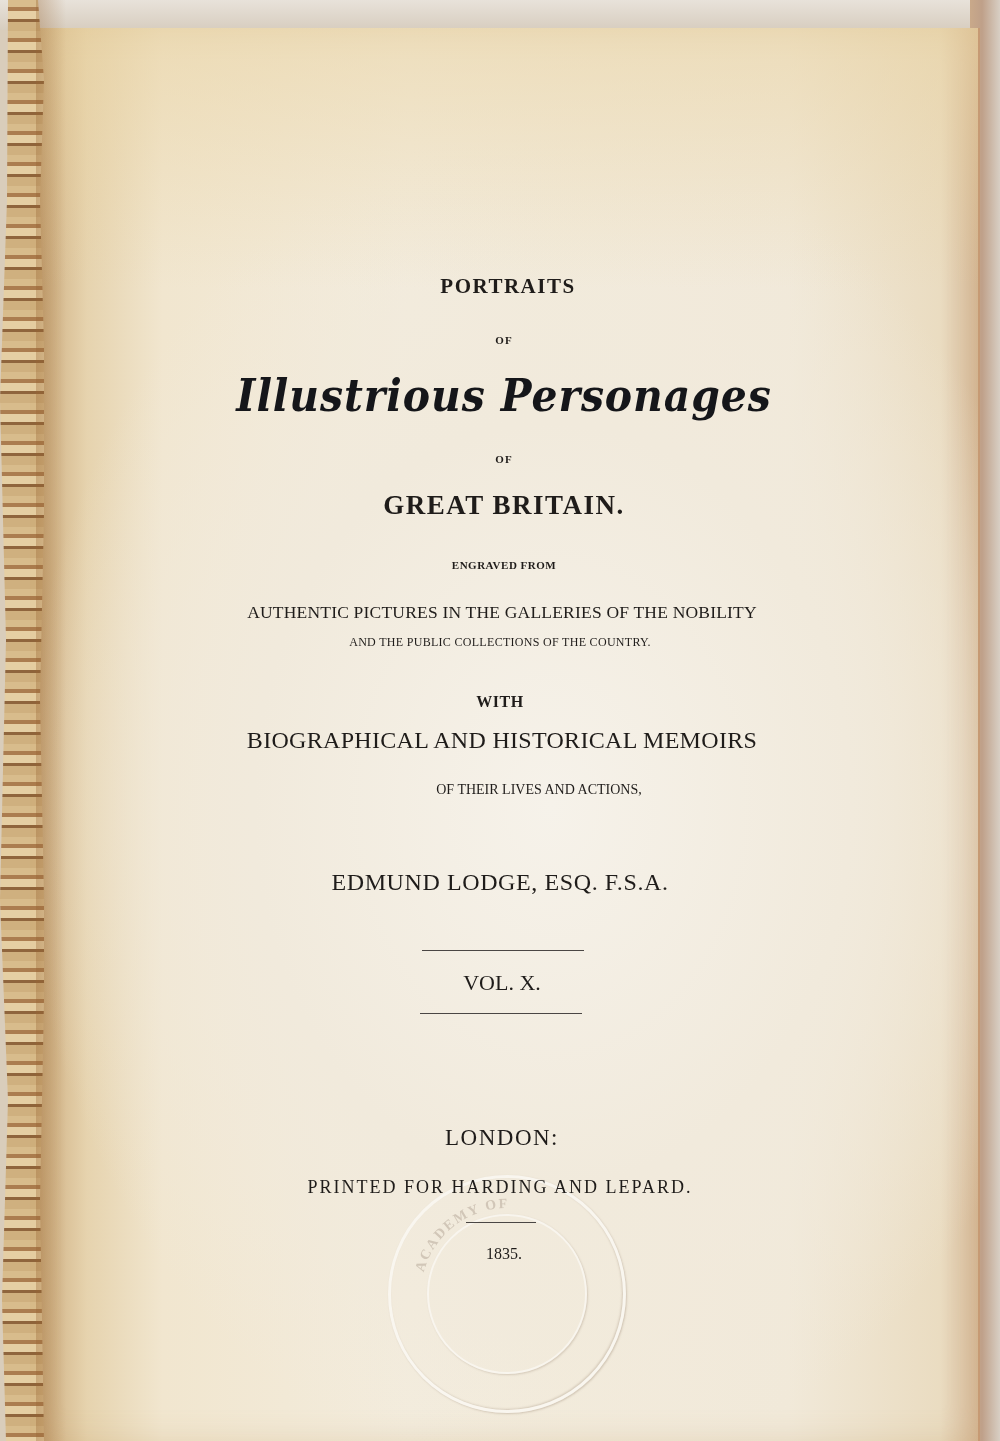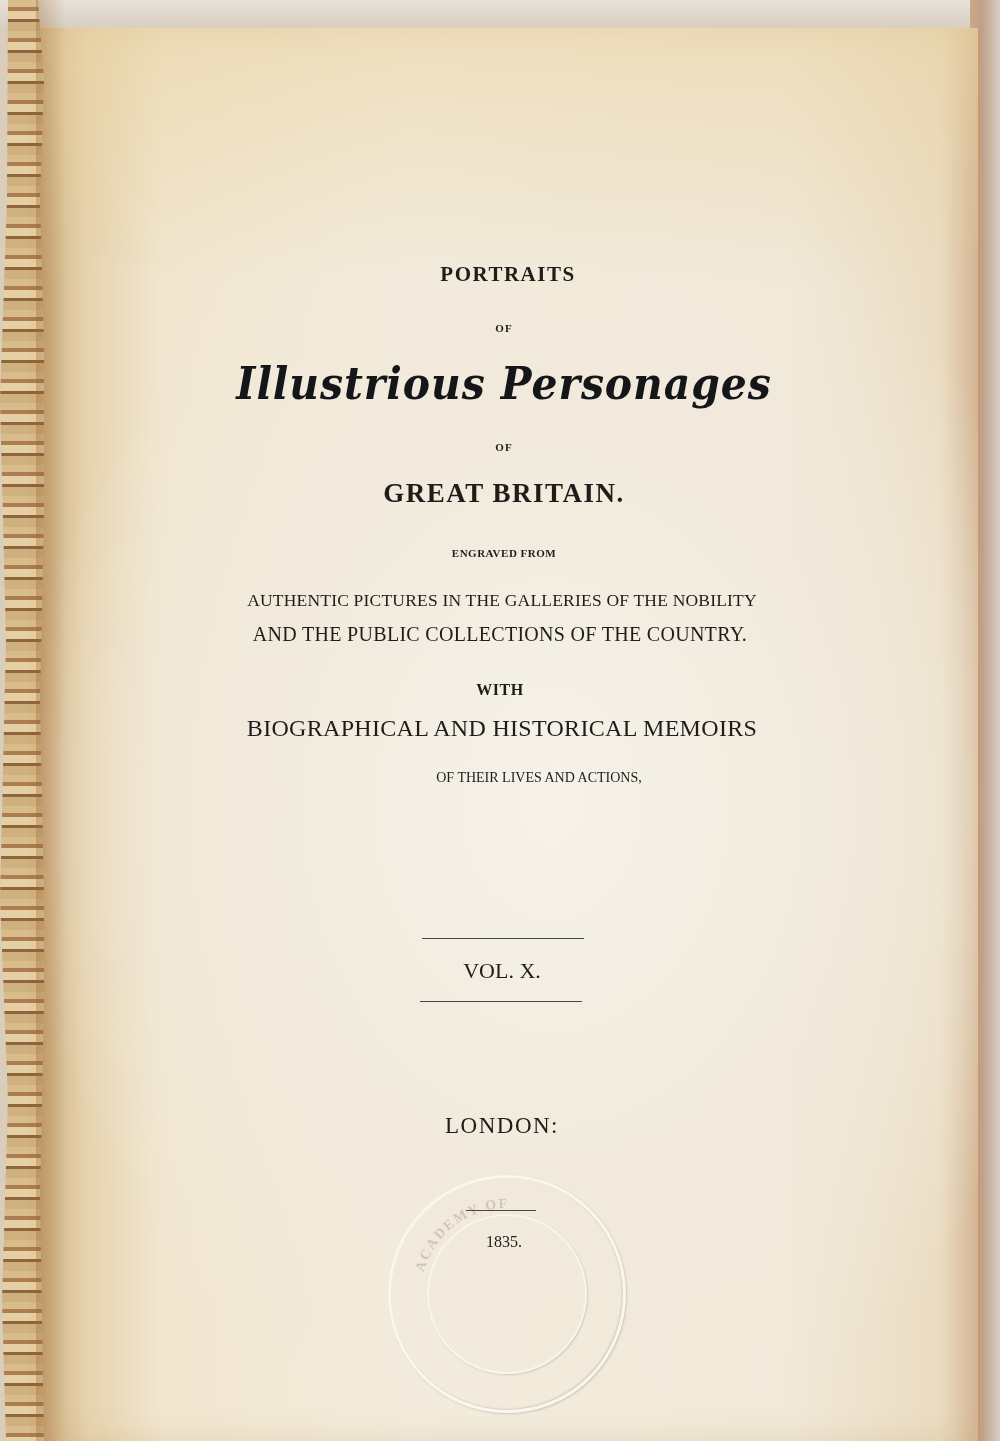--- a/index.html
+++ b/index.html
@@ -35,37 +35,37 @@
       repeating-linear-gradient(to bottom, #d8bb8a 0 7px, #a9794a 7px 11px, #e6cfa3 11px 19px, #8c5f36 19px 22px, #cfae7c 22px 31px),
       #c9a67a;
     clip-path: polygon(8px 0, 38px 0, 44px 80px, 40px 200px, 46px 420px, 40px 700px, 45px 950px, 40px 1200px, 44px 1441px, 6px 1441px, 2px 1300px, 8px 1100px, 0 900px, 6px 640px, 0 400px, 7px 200px);
     opacity: .95;
   }
   .spine-shadow {
     position: absolute; left: 36px; top: 0; width: 30px; height: 1441px;
     background: linear-gradient(to right, rgba(150,100,50,.35), rgba(150,100,50,0));
   }
 
-  .content { position: absolute; left: 0; top: 0; width: 1000px; height: 1277px; }
+  .content { position: absolute; left: 0; top: 12px; width: 1000px; height: 1277px; }
   .line {
     position: absolute; left: 0; width: 1000px; text-align: center;
     color: #1f1c1a; white-space: nowrap;
   }
   .l-portraits { top: 262px; left: 8px; font-size: 21px; font-weight: bold; letter-spacing: 1.5px; }
   .l-of1 { top: 322px; left: 4px; font-size: 11px; font-weight: bold; letter-spacing: 1px; }
   .l-gothic {
     top: 358px; left: 4px; font-size: 44px; font-weight: bold; letter-spacing: 1px;
     font-family: "DejaVu Serif", serif; font-style: italic; color: #15161a;
     transform: scaleX(0.93);
   }
   .l-of2 { top: 441px; left: 4px; font-size: 11px; font-weight: bold; letter-spacing: 1px; }
   .l-gb { top: 478px; left: 4px; font-size: 27px; font-weight: bold; letter-spacing: 1.5px; }
   .l-engr { top: 547px; left: 4px; font-size: 11px; font-weight: bold; letter-spacing: 0.5px; }
   .l-auth { top: 590px; left: 2px; font-size: 17.5px; letter-spacing: 0.2px; }
-  .l-and { top: 623px; left: 0; font-size: 20px; letter-spacing: 0.3px; }
+  .l-and { top: 623px; left: 0; font-size: 12px; letter-spacing: 0.3px; }
   .l-with { top: 681px; left: 0; font-size: 16px; font-weight: bold; letter-spacing: 0.5px; }
   .l-bio { top: 715px; left: 2px; font-size: 24px; letter-spacing: 0.3px; }
   .l-lives { top: 770px; left: 0; font-size: 14px; padding-left: 39px; }
   .l-by { top: 816px; left: 0; font-size: 11px; font-weight: bold; }
   .l-author { top: 857px; left: 0; font-size: 24px; letter-spacing: 0.6px; }
   .rule { position: absolute; height: 1px; background: #4a4644; }
   .r1 { left: 422px; width: 162px; top: 938px; }
   .r2 { left: 420px; width: 162px; top: 1001px; }
   .r3 { left: 466px; width: 70px; top: 1210px; }
   .l-vol { top: 958px; left: 2px; font-size: 22px; }
@@ -113,21 +113,23 @@
   <div class="line l-of1">OF</div>
   <div class="line l-gothic">Illustrious Personages</div>
   <div class="line l-of2">OF</div>
   <div class="line l-gb">GREAT BRITAIN.</div>
   <div class="line l-engr">ENGRAVED FROM</div>
   <div class="line l-auth">AUTHENTIC PICTURES IN THE GALLERIES OF THE NOBILITY</div>
   <div class="line l-and">AND THE PUBLIC COLLECTIONS OF THE COUNTRY.</div>
   <div class="line l-with">WITH</div>
   <div class="line l-bio">BIOGRAPHICAL AND HISTORICAL MEMOIRS</div>
   <div class="line l-lives">OF THEIR LIVES AND ACTIONS,</div>
+  <div class="line l-author">EDMUND LODGE, ESQ. F.S.A.</div>
 
   <div class="rule r1"></div>
   <div class="line l-vol">VOL. X.</div>
   <div class="rule r2"></div>
 
   <div class="line l-london">LONDON:</div>
+  <div class="line l-printed">PRINTED FOR HARDING AND LEPARD.</div>
   <div class="rule r3"></div>
   <div class="line l-year">1835.</div>
 </div>
 
 </body></html>

